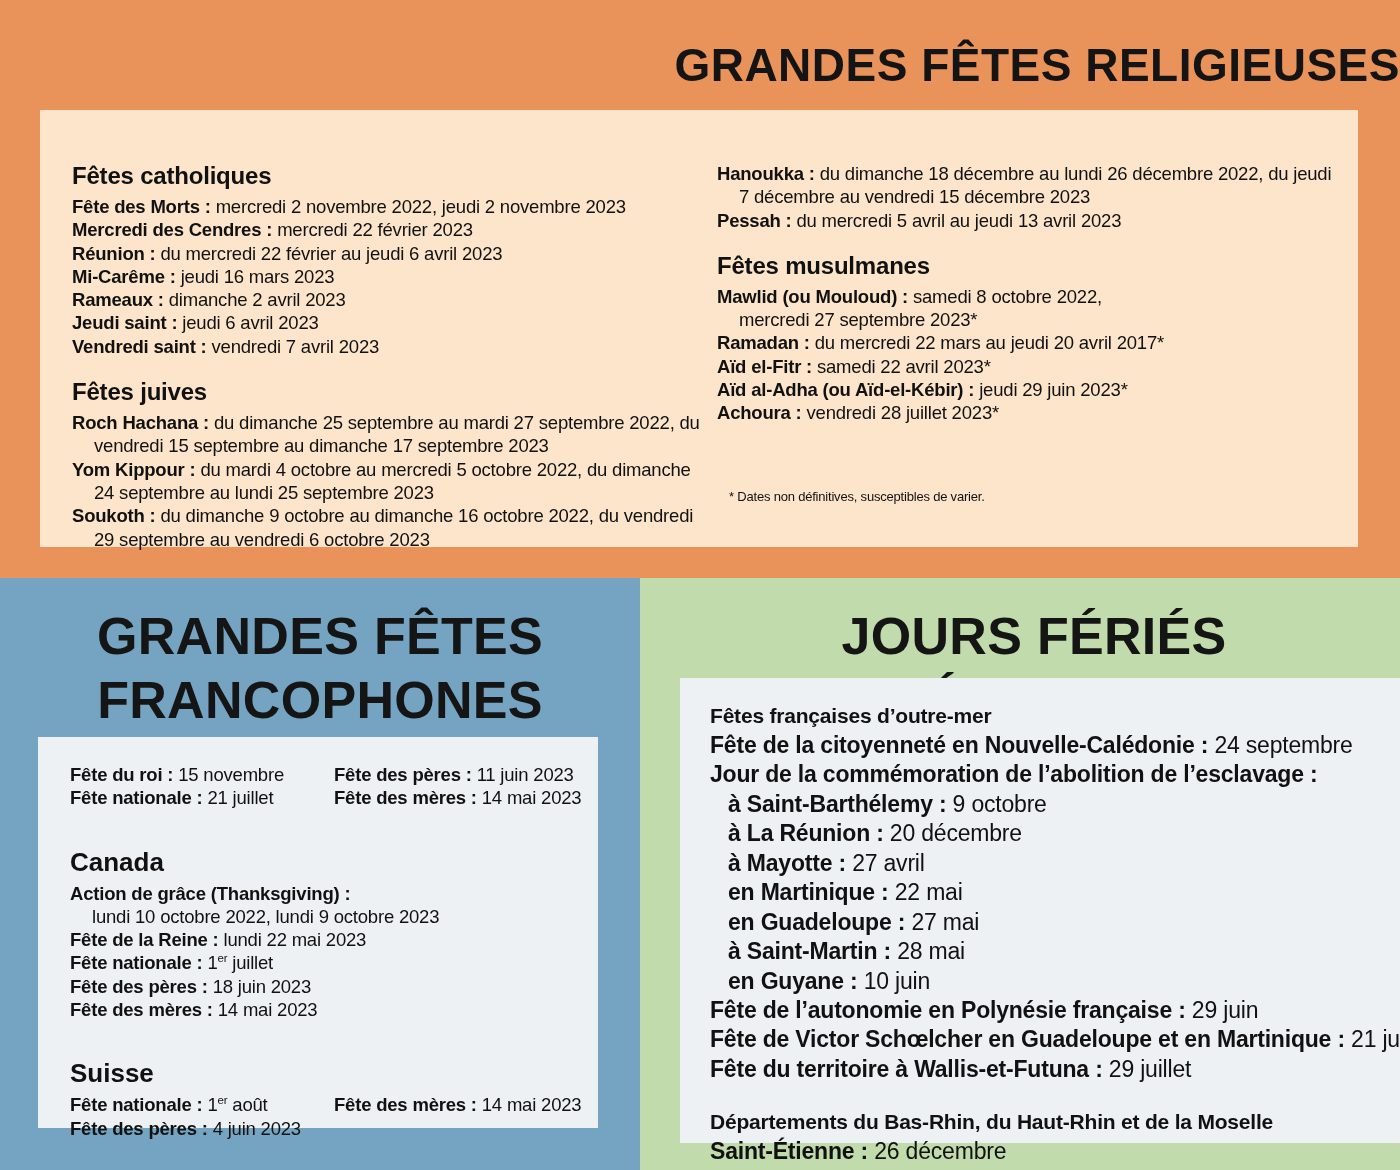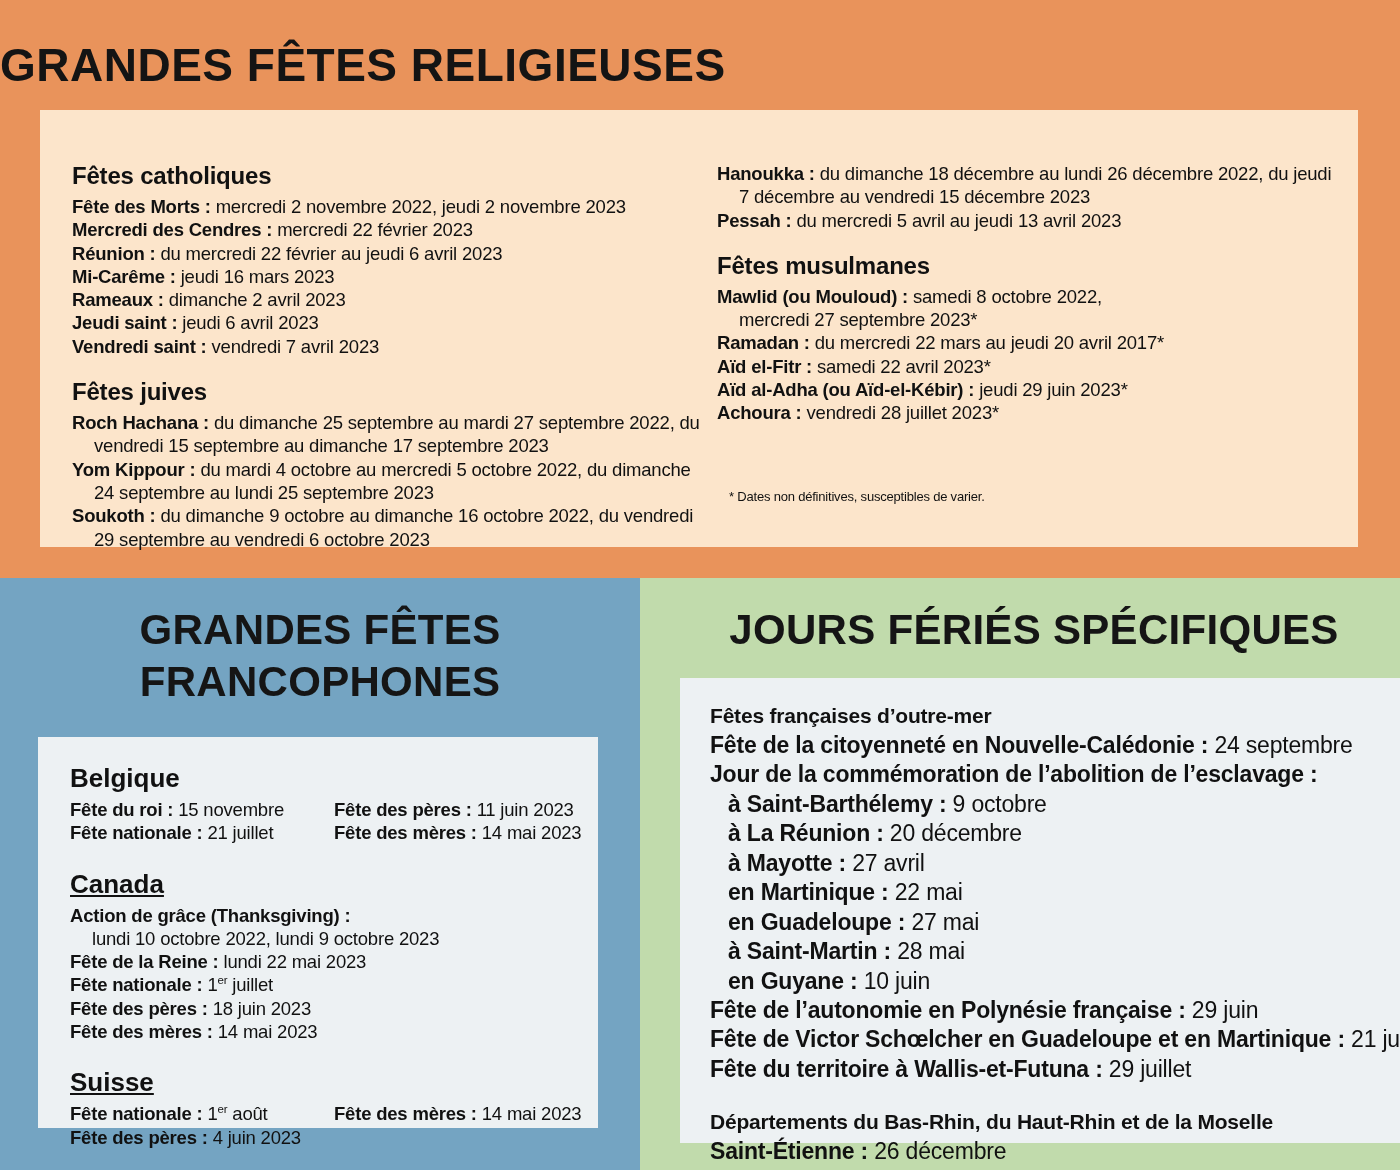--- a/index.html
+++ b/index.html
@@ -9,21 +9,21 @@
     font-family:"Liberation Sans", sans-serif;
     color:#111;
   }
   .page { width:1400px; height:1170px; display:flex; flex-direction:column; }
 
   
   .top {
     height:578px; background:var(--orange,#E9935B); position:relative;
   }
   .top-title {
-    text-align:left; font-size:46px; font-weight:bold; letter-spacing:0.5px;
+    text-align:right; font-size:46px; font-weight:bold; letter-spacing:0.5px;
     padding-top:40px; line-height:1.1; color:#141414;
   }
   .peach-panel {
     position:absolute; left:40px; top:110px; width:1318px; height:437px;
     background:var(--peach,#FCE5CB); display:flex; padding:52px 20px 0 32px;
   }
   .col-left { width:645px; flex:none; }
   .col-right { flex:1; }
 
   .gh { font-size:24px; font-weight:bold; margin:0 0 5px 0; letter-spacing:-0.2px; }
@@ -37,30 +37,30 @@
   .entry .val2 { display:block; text-indent:0; }
 
   .footnote { font-size:13px; margin:64px 0 0 12px; letter-spacing:-0.2px; }
 
   
   .bottom { flex:1; display:flex; }
   .bottom-left  { width:640px; flex:none; background:var(--blue,#74A4C2); position:relative; }
   .bottom-right { flex:1; background:var(--green,#C1DBAC); position:relative;padding-left:28px; }
 
   .big-title {
-    text-align:center; font-weight:bold; font-size:42px; line-height:1.24;
+    text-align:center; font-weight:bold; font-size:52px; line-height:1.24;
     padding-top:26px; color:#151515; letter-spacing:0.3px;
   }
 
   .white-panel {
     position:absolute; left:38px; top:159px; width:560px; height:391px;
     background:var(--panel,#EDF1F3); padding:26px 16px 0 32px;
   }
   .country { font-size:26px; font-weight:bold; margin:0 0 4px 0; }
-  .country.spaced { margin-top:24px;text-decoration:underline; }
+  .country.spaced { margin-top:37px; }
   .tworow { display:flex; }
   .tcol1 { width:264px; flex:none; }
   .tcol2 { flex:1; }
 
   .green-panel {
     position:absolute; left:40px; top:100px; width:792px; height:465px;
     background:var(--panel,#EDF1F3); padding:26px 12px 0 30px;
   }
   .sp-heading { font-size:21px; font-weight:bold; margin:0 0 3px 0; white-space:nowrap; letter-spacing:-0.2px; }
   .sp-heading.spaced { margin-top:26px; }
@@ -113,21 +113,20 @@
 
   <div class="bottom">
 
     <div class="bottom-left">
       <div class="big-title">
         <div>GRANDES FÊTES</div>
         <div>FRANCOPHONES</div>
       </div>
       <div class="white-panel">
 
-        <h2 class="country">Belgique</h2>
         <div class="tworow">
           <div class="tcol1">
             <p class="entry"><span class="lbl">Fête du roi :</span> <span>15 novembre</span></p>
             <p class="entry"><span class="lbl">Fête nationale :</span> <span>21 juillet</span></p>
           </div>
           <div class="tcol2">
             <p class="entry"><span class="lbl">Fête des pères :</span> <span>11 juin 2023</span></p>
             <p class="entry"><span class="lbl">Fête des mères :</span> <span>14 mai 2023</span></p>
           </div>
         </div>

